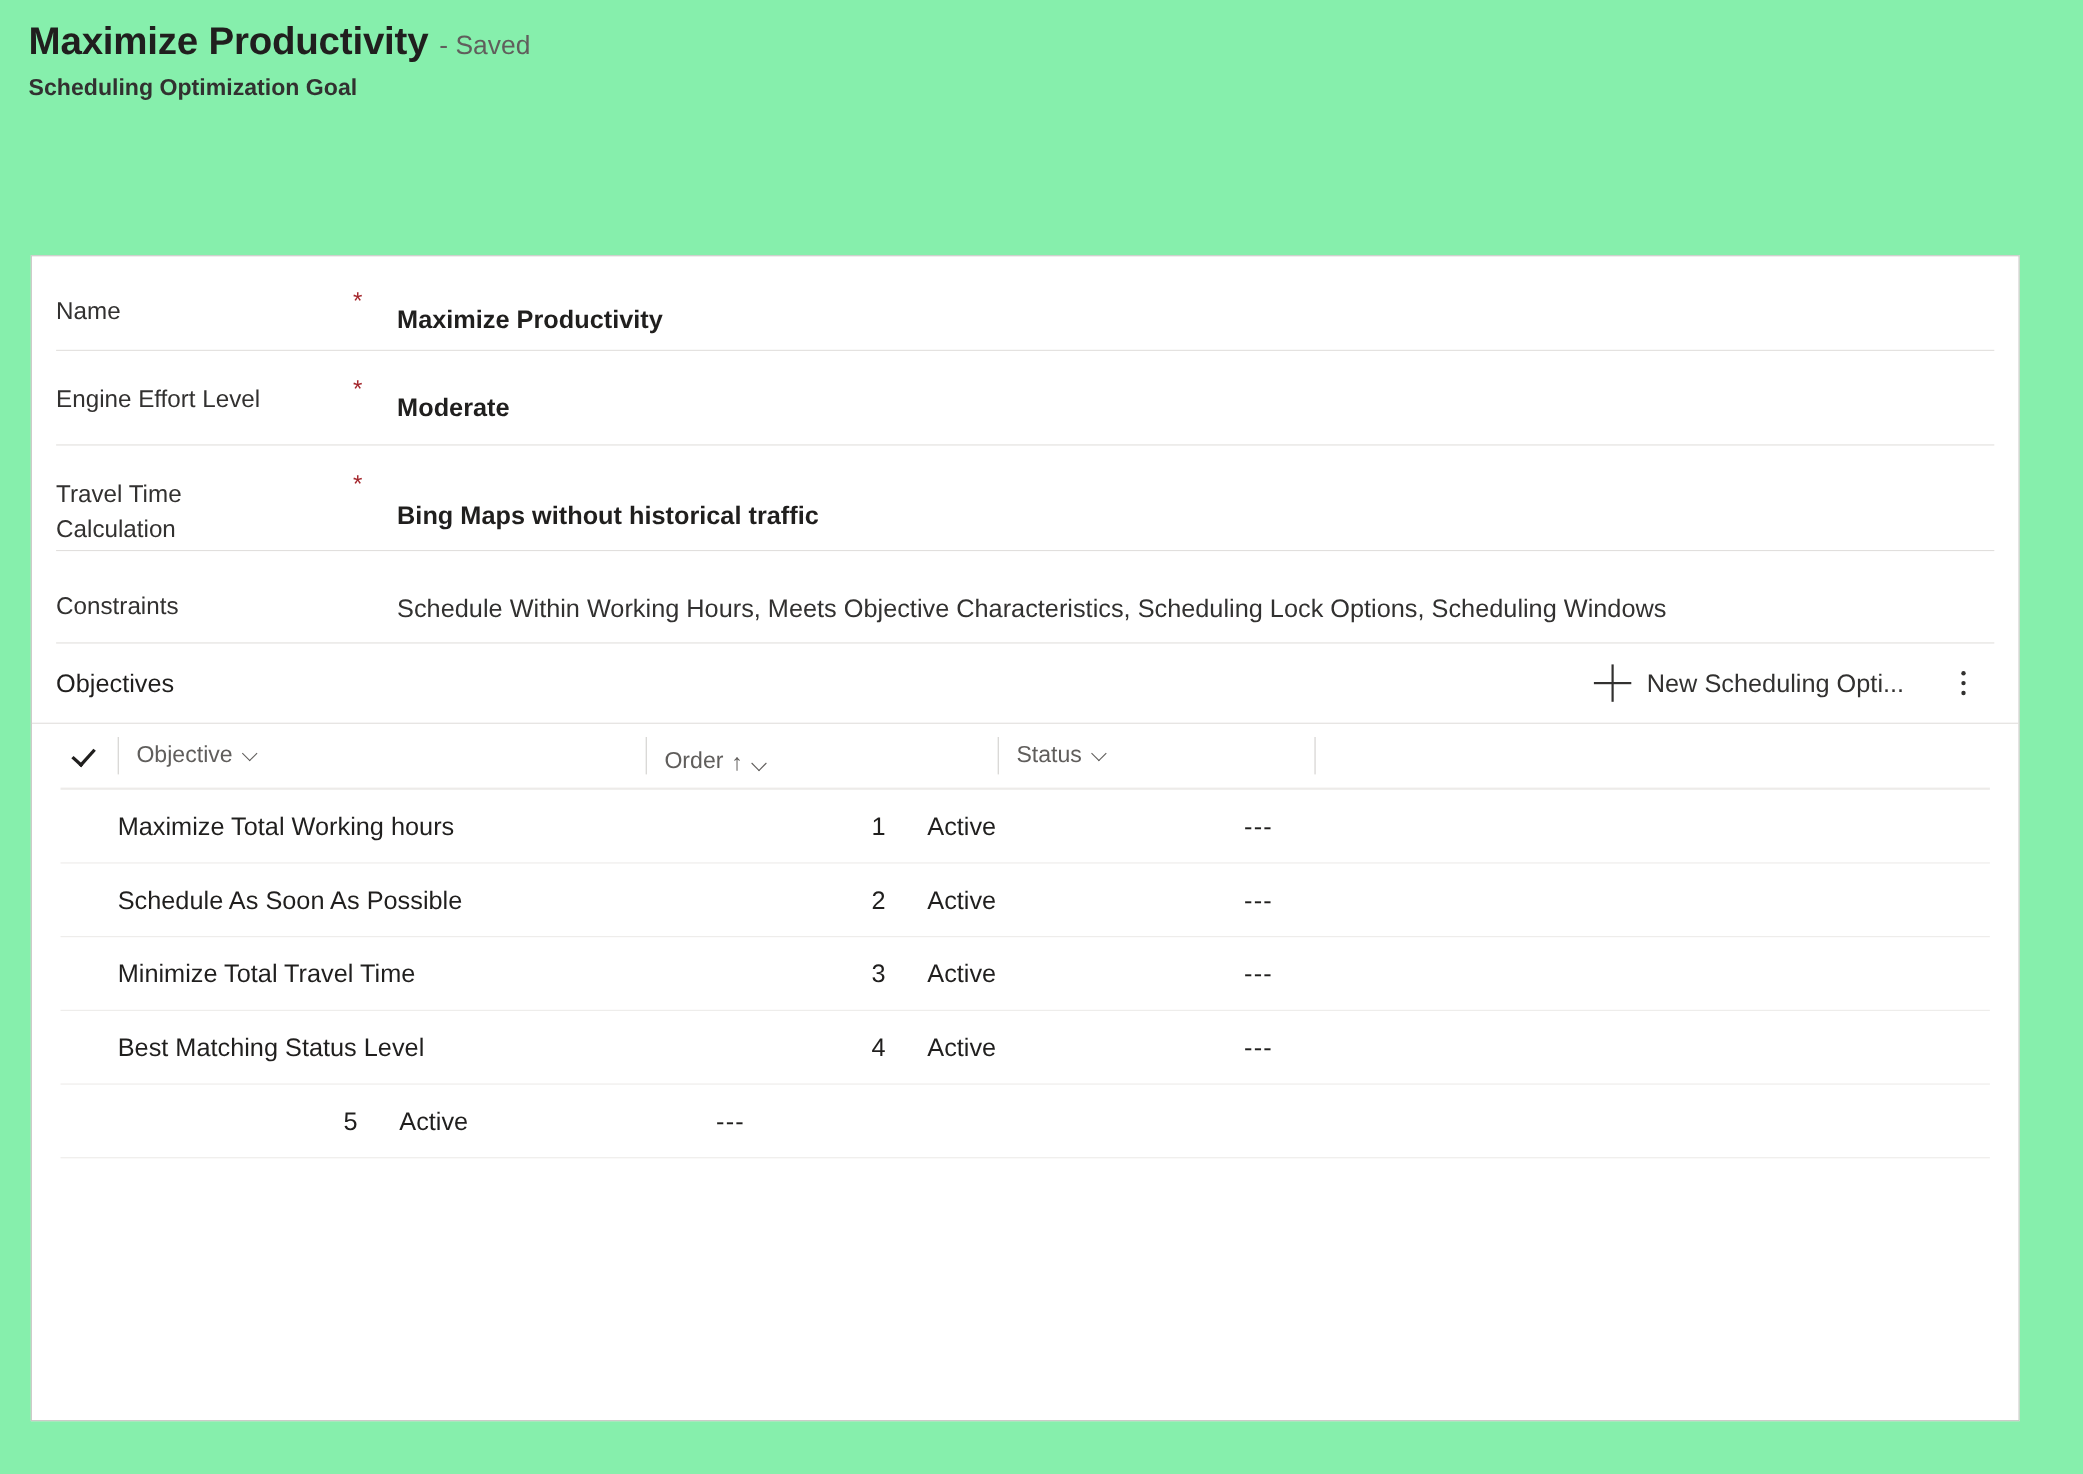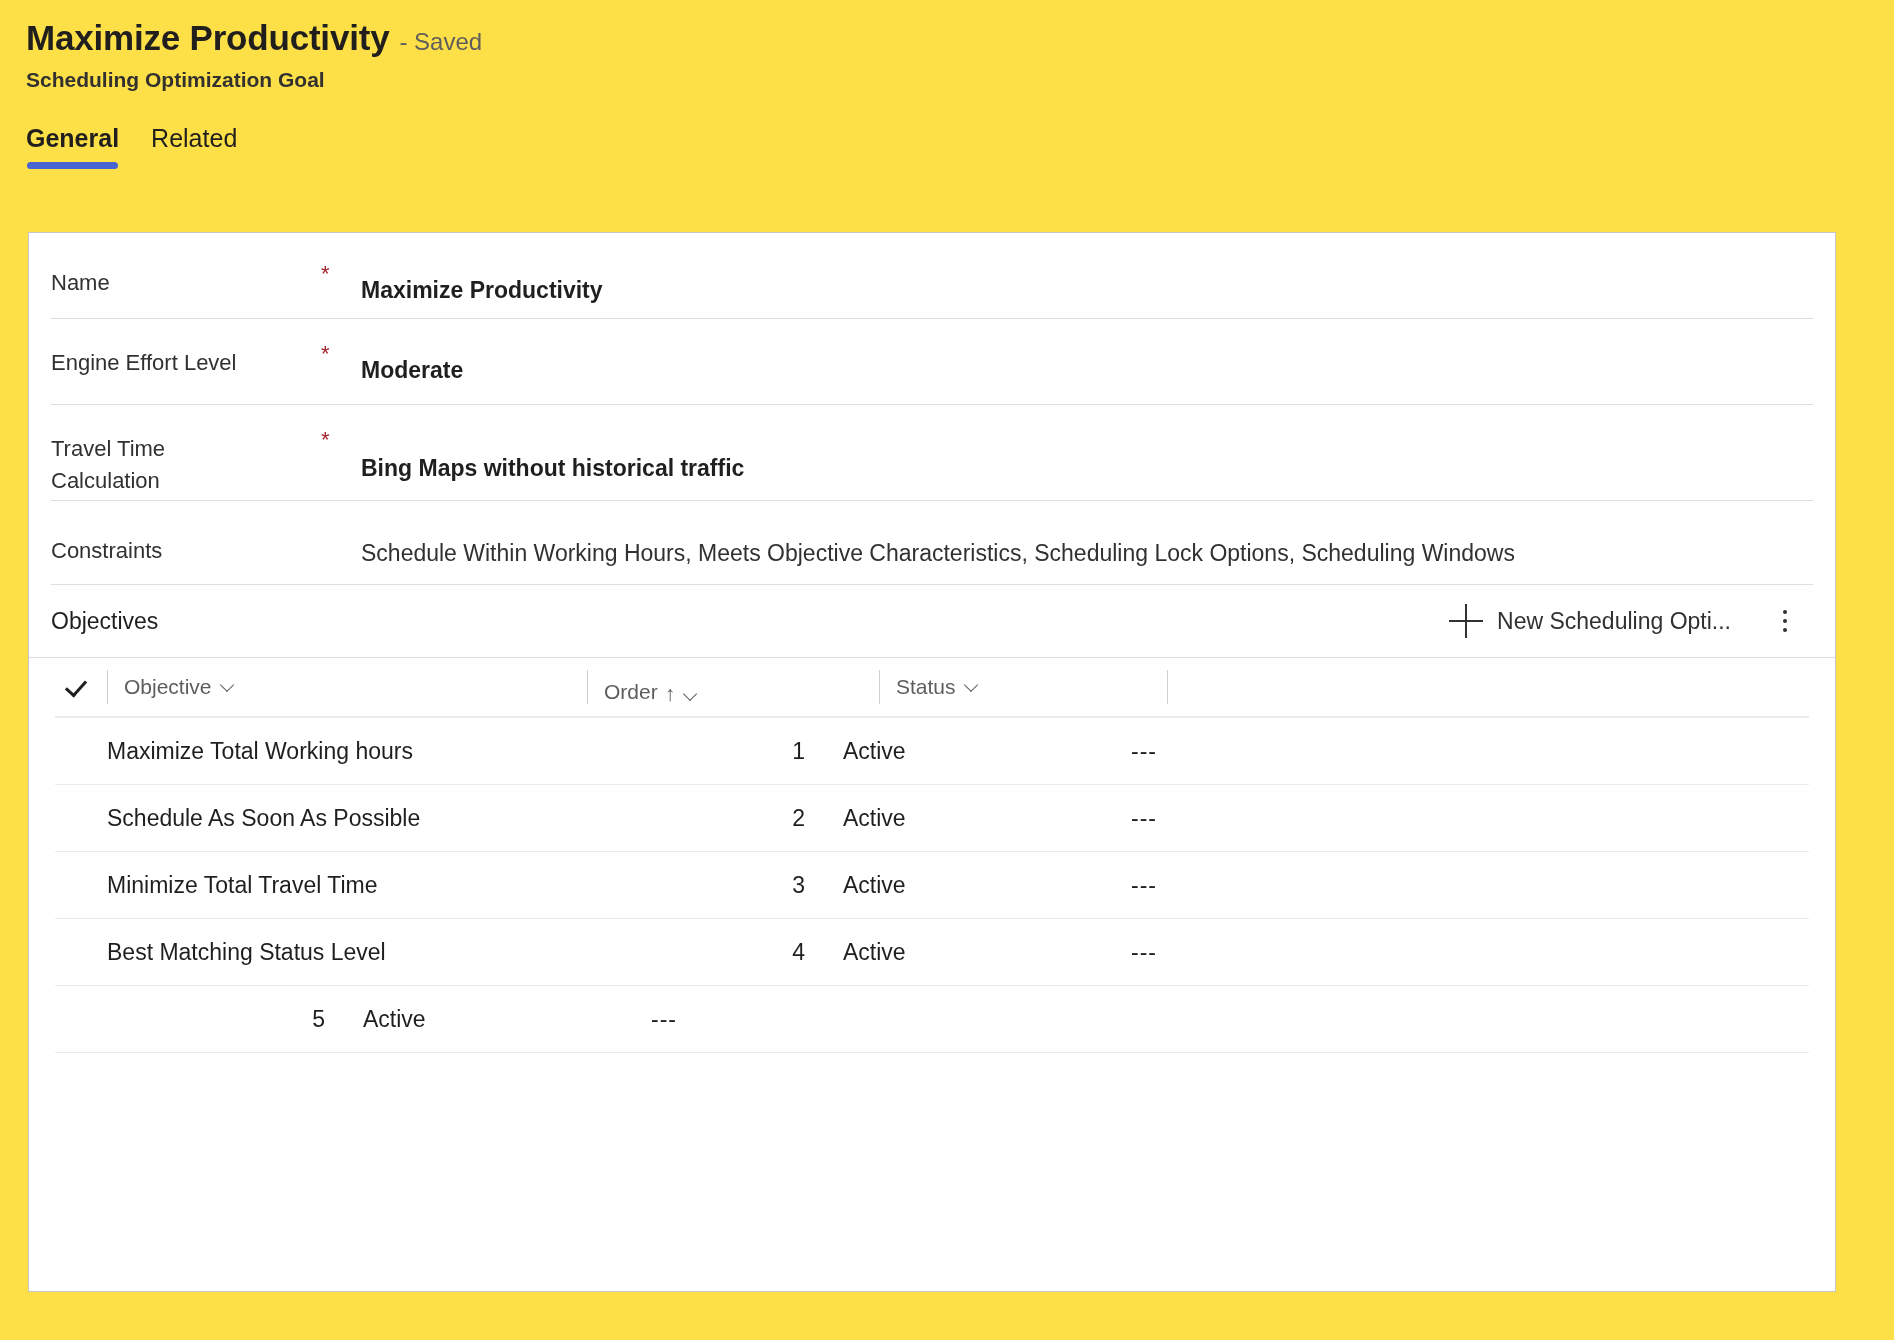--- a/index.html
+++ b/index.html
@@ -12,21 +12,21 @@
     height: 1340px;
     font-family: "Liberation Sans", sans-serif;
     color: #1b1a19;
     overflow: hidden;
   }
 
   .page {
     position: relative;
     width: 1894px;
     height: 1340px;
-    background: #fde047;
+    background: #86efac;
   }
 
   
   .header {
     padding: 18px 0 0 26px;
   }
   .title-line {
     display: flex;
     align-items: baseline;
     gap: 10px;
@@ -263,21 +263,21 @@
     transform: rotate(45deg);
   }
   .sort-asc {
     font-size: 21px;
     color: #605e5c;
     line-height: 1;
     margin-left: -2px;
   }
   .col-objective { width: 480px; flex: 0 0 480px; }
   .col-order { width: 292px; flex: 0 0 292px; align-items: flex-end; }
-  .col-status { width: 288px; flex: 0 0 288px; }
+  .col-status { width: 288px; flex: 0 0 288px; margin-left: 28px; }
   .col-description { width: 330px; flex: 0 0 330px; }
   .col-tail { width: 10px; flex: 0 0 10px; border-left: 1px solid #d2d0ce; height: 34px; }
 
   .grid-row {
     display: flex;
     align-items: center;
     height: 66px;
     border-bottom: 1px solid #edebe9;
   }
   .cell {
@@ -316,28 +316,20 @@
 <div class="page">
 
   <div class="header">
     <div class="title-line">
       <span class="record-title">Maximize Productivity</span>
       <span class="saved-state">- Saved</span>
     </div>
     <div class="entity-subtitle">Scheduling Optimization Goal</div>
   </div>
 
-  <div class="tabs">
-    <div class="tab active">
-      <span>General</span>
-    </div>
-    <div class="tab">
-      <span>Related</span>
-    </div>
-  </div>
 
   <div class="card">
 
     <div class="fields">
 
       <div class="field-row">
         <div class="field-label">Name</div>
         <div class="req-star">*</div>
         <div class="field-value">Maximize Productivity</div>
       </div>

